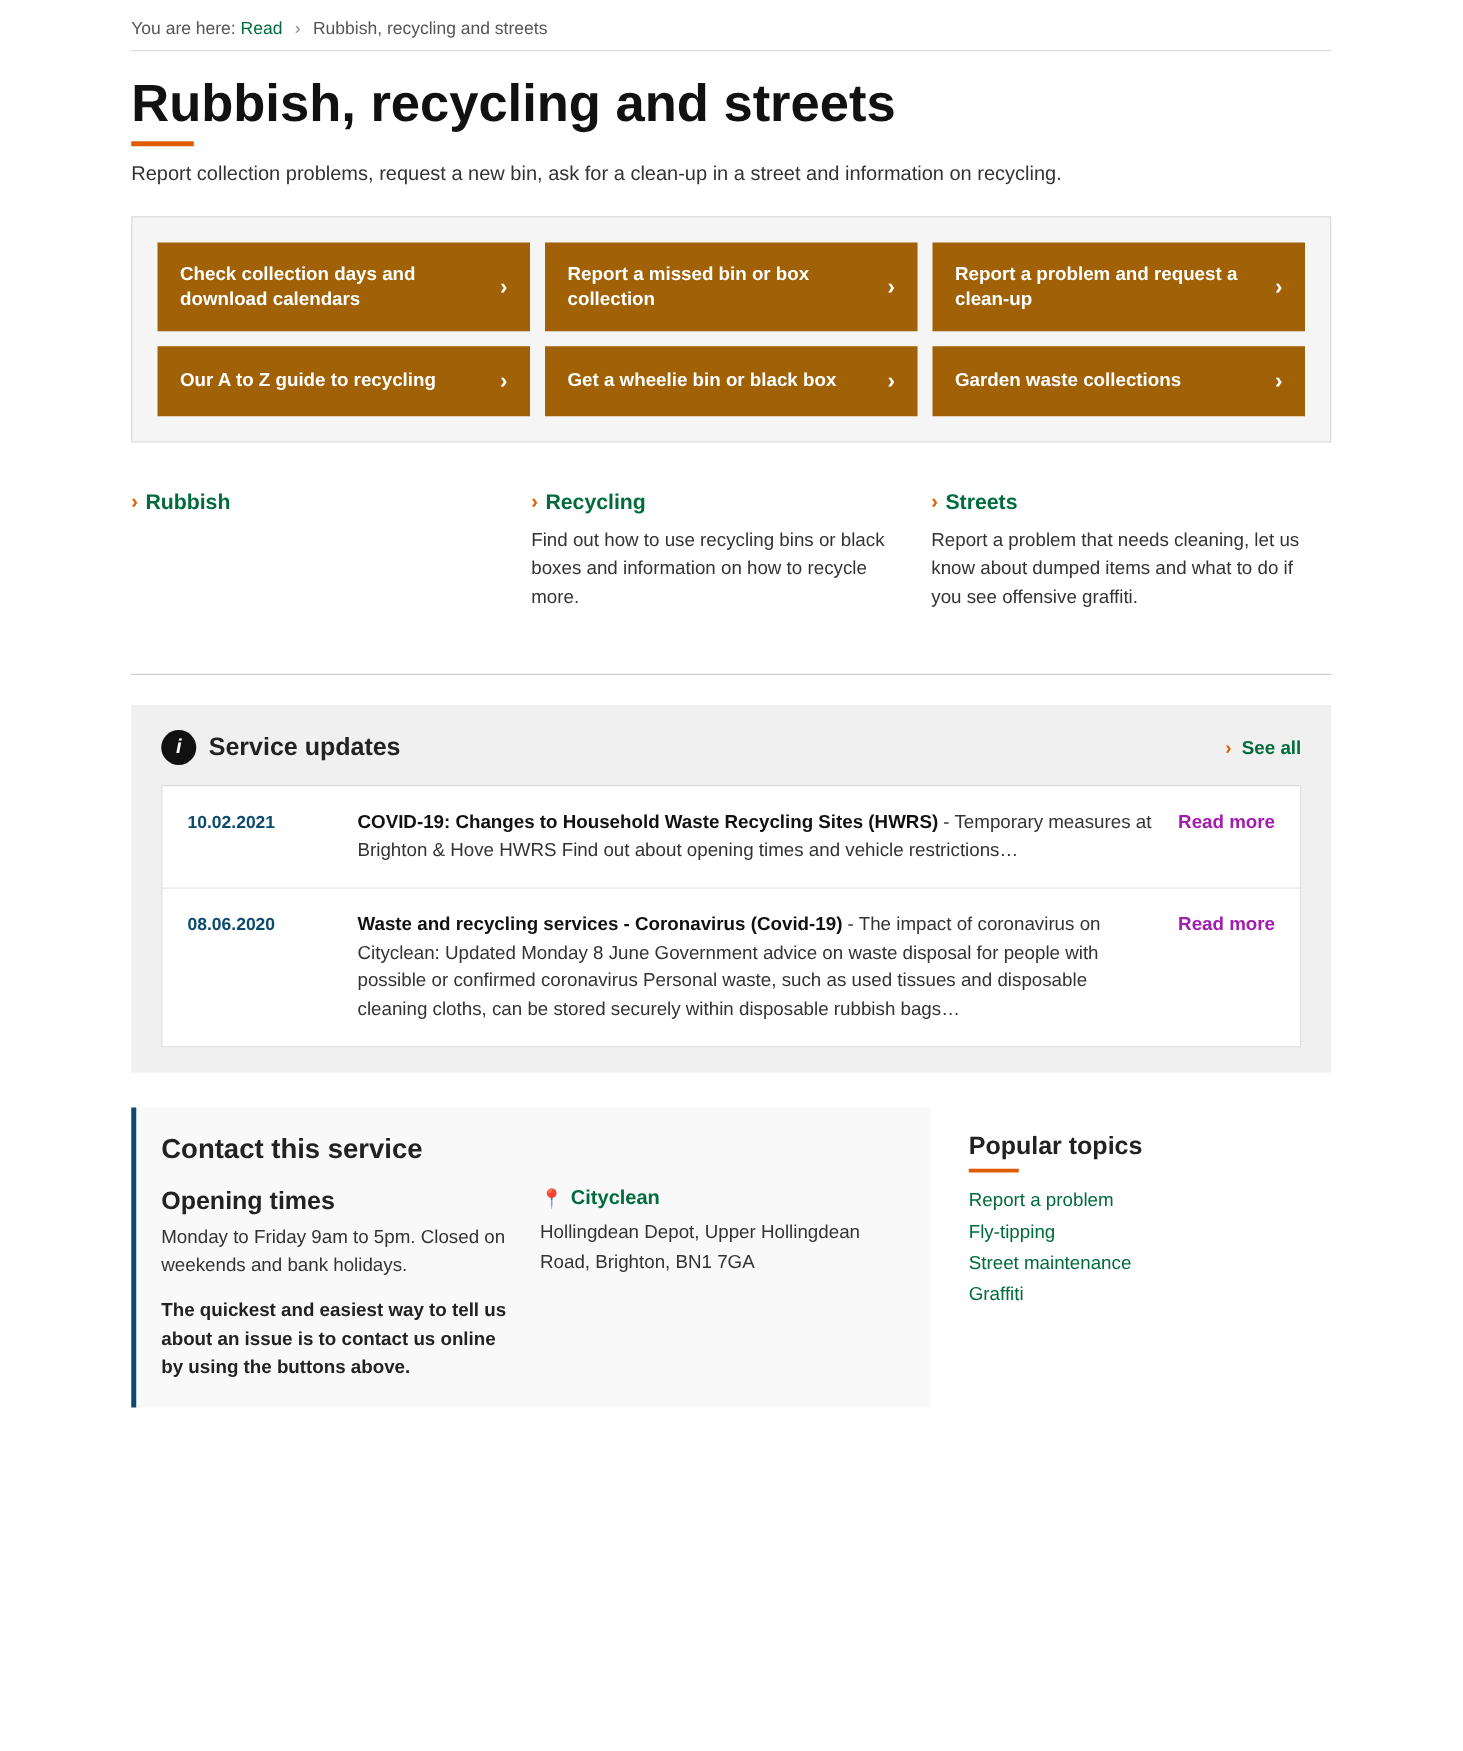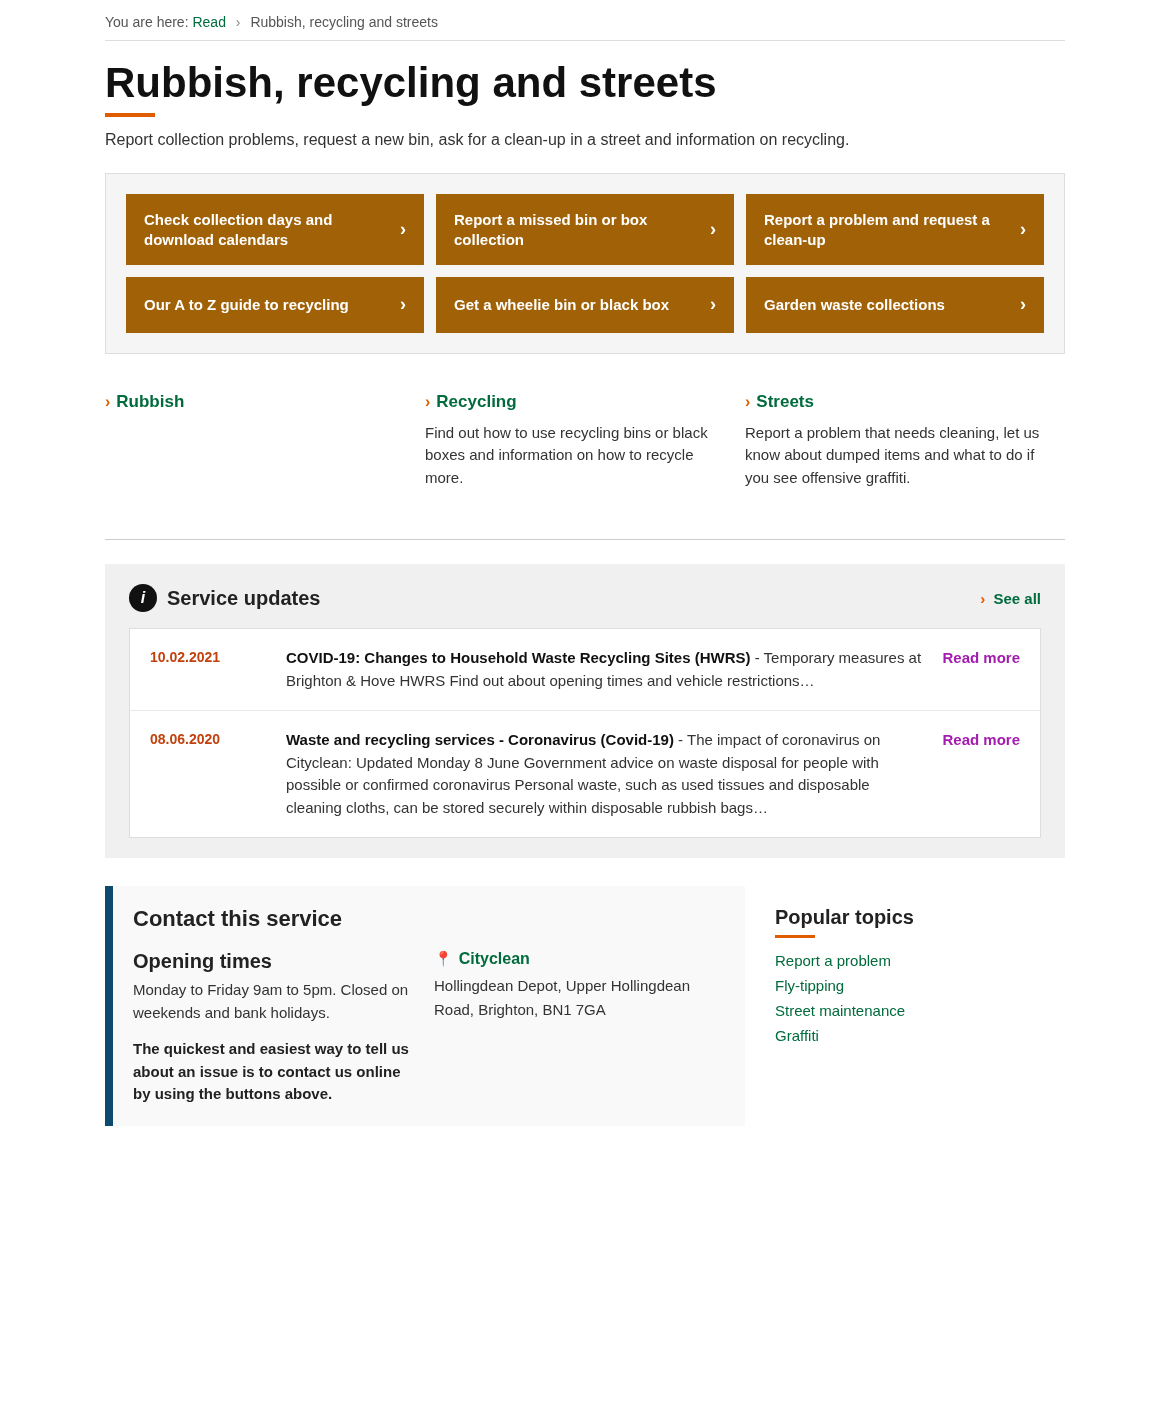--- a/index.html
+++ b/index.html
@@ -34,28 +34,28 @@
     .updates-header { display: flex; align-items: center; justify-content: space-between; margin-bottom: 16px; }
     .updates-title-row { display: flex; align-items: center; gap: 10px; }
     .info-icon { background: #111; color: #fff; border-radius: 50%; width: 28px; height: 28px; display: flex; align-items: center; justify-content: center; font-style: italic; font-weight: 700; font-size: 16px; flex-shrink: 0; }
     .updates-title { font-size: 20px; font-weight: 700; }
     .see-all { color: #006b3c; text-decoration: none; font-size: 15px; font-weight: 600; text-align: right; }
     .see-all-arrow { color: #e05c00; margin-right: 4px; }
 
     .updates-list { background: #fff; border: 1px solid #ddd; padding: 0; }
     .update-item { display: grid; grid-template-columns: 120px 1fr auto; gap: 16px; padding: 18px 20px; border-bottom: 1px solid #e8e8e8; align-items: start; }
     .update-item:last-child { border-bottom: none; }
-    .update-date { font-size: 14px; color: #c2410c; font-weight: 600; padding-top: 2px; }
+    .update-date { font-size: 14px; color: #0c4a6e; font-weight: 600; padding-top: 2px; }
     .update-text { font-size: 15px; color: #333; line-height: 1.5; }
     .update-text strong { color: #111; }
     .read-more { color: #a21caf; text-decoration: none; font-size: 15px; font-weight: 700; white-space: nowrap; padding-top: 2px; }
 
     
     .bottom-grid { display: grid; grid-template-columns: 2fr 1fr; gap: 0; margin-bottom: 30px; }
-    .contact-section { border-left: 8px solid #0c4a6e; padding: 20px 30px 20px 20px; background: #f9f9f9; }
+    .contact-section { border-left: 4px solid #0c4a6e; padding: 20px 30px 20px 20px; background: #f9f9f9; }
     .contact-title { font-size: 22px; font-weight: 700; margin-bottom: 18px; }
     .contact-grid { display: grid; grid-template-columns: 1fr 1fr; gap: 20px; }
     .opening-times-label { font-weight: 700; font-size: 20px; margin-bottom: 6px; }
     .opening-times-text { font-size: 15px; color: #333; line-height: 1.5; margin-bottom: 14px; }
     .contact-note { font-size: 15px; line-height: 1.5; }
     .contact-note strong { font-weight: 700; }
     .location-name { font-size: 16px; font-weight: 700; color: #006b3c; margin-bottom: 6px; display: flex; align-items: center; gap: 6px; }
     .location-addr { font-size: 15px; color: #333; line-height: 1.6; }
     .pin-icon { color: #333; font-size: 15px; }
 

